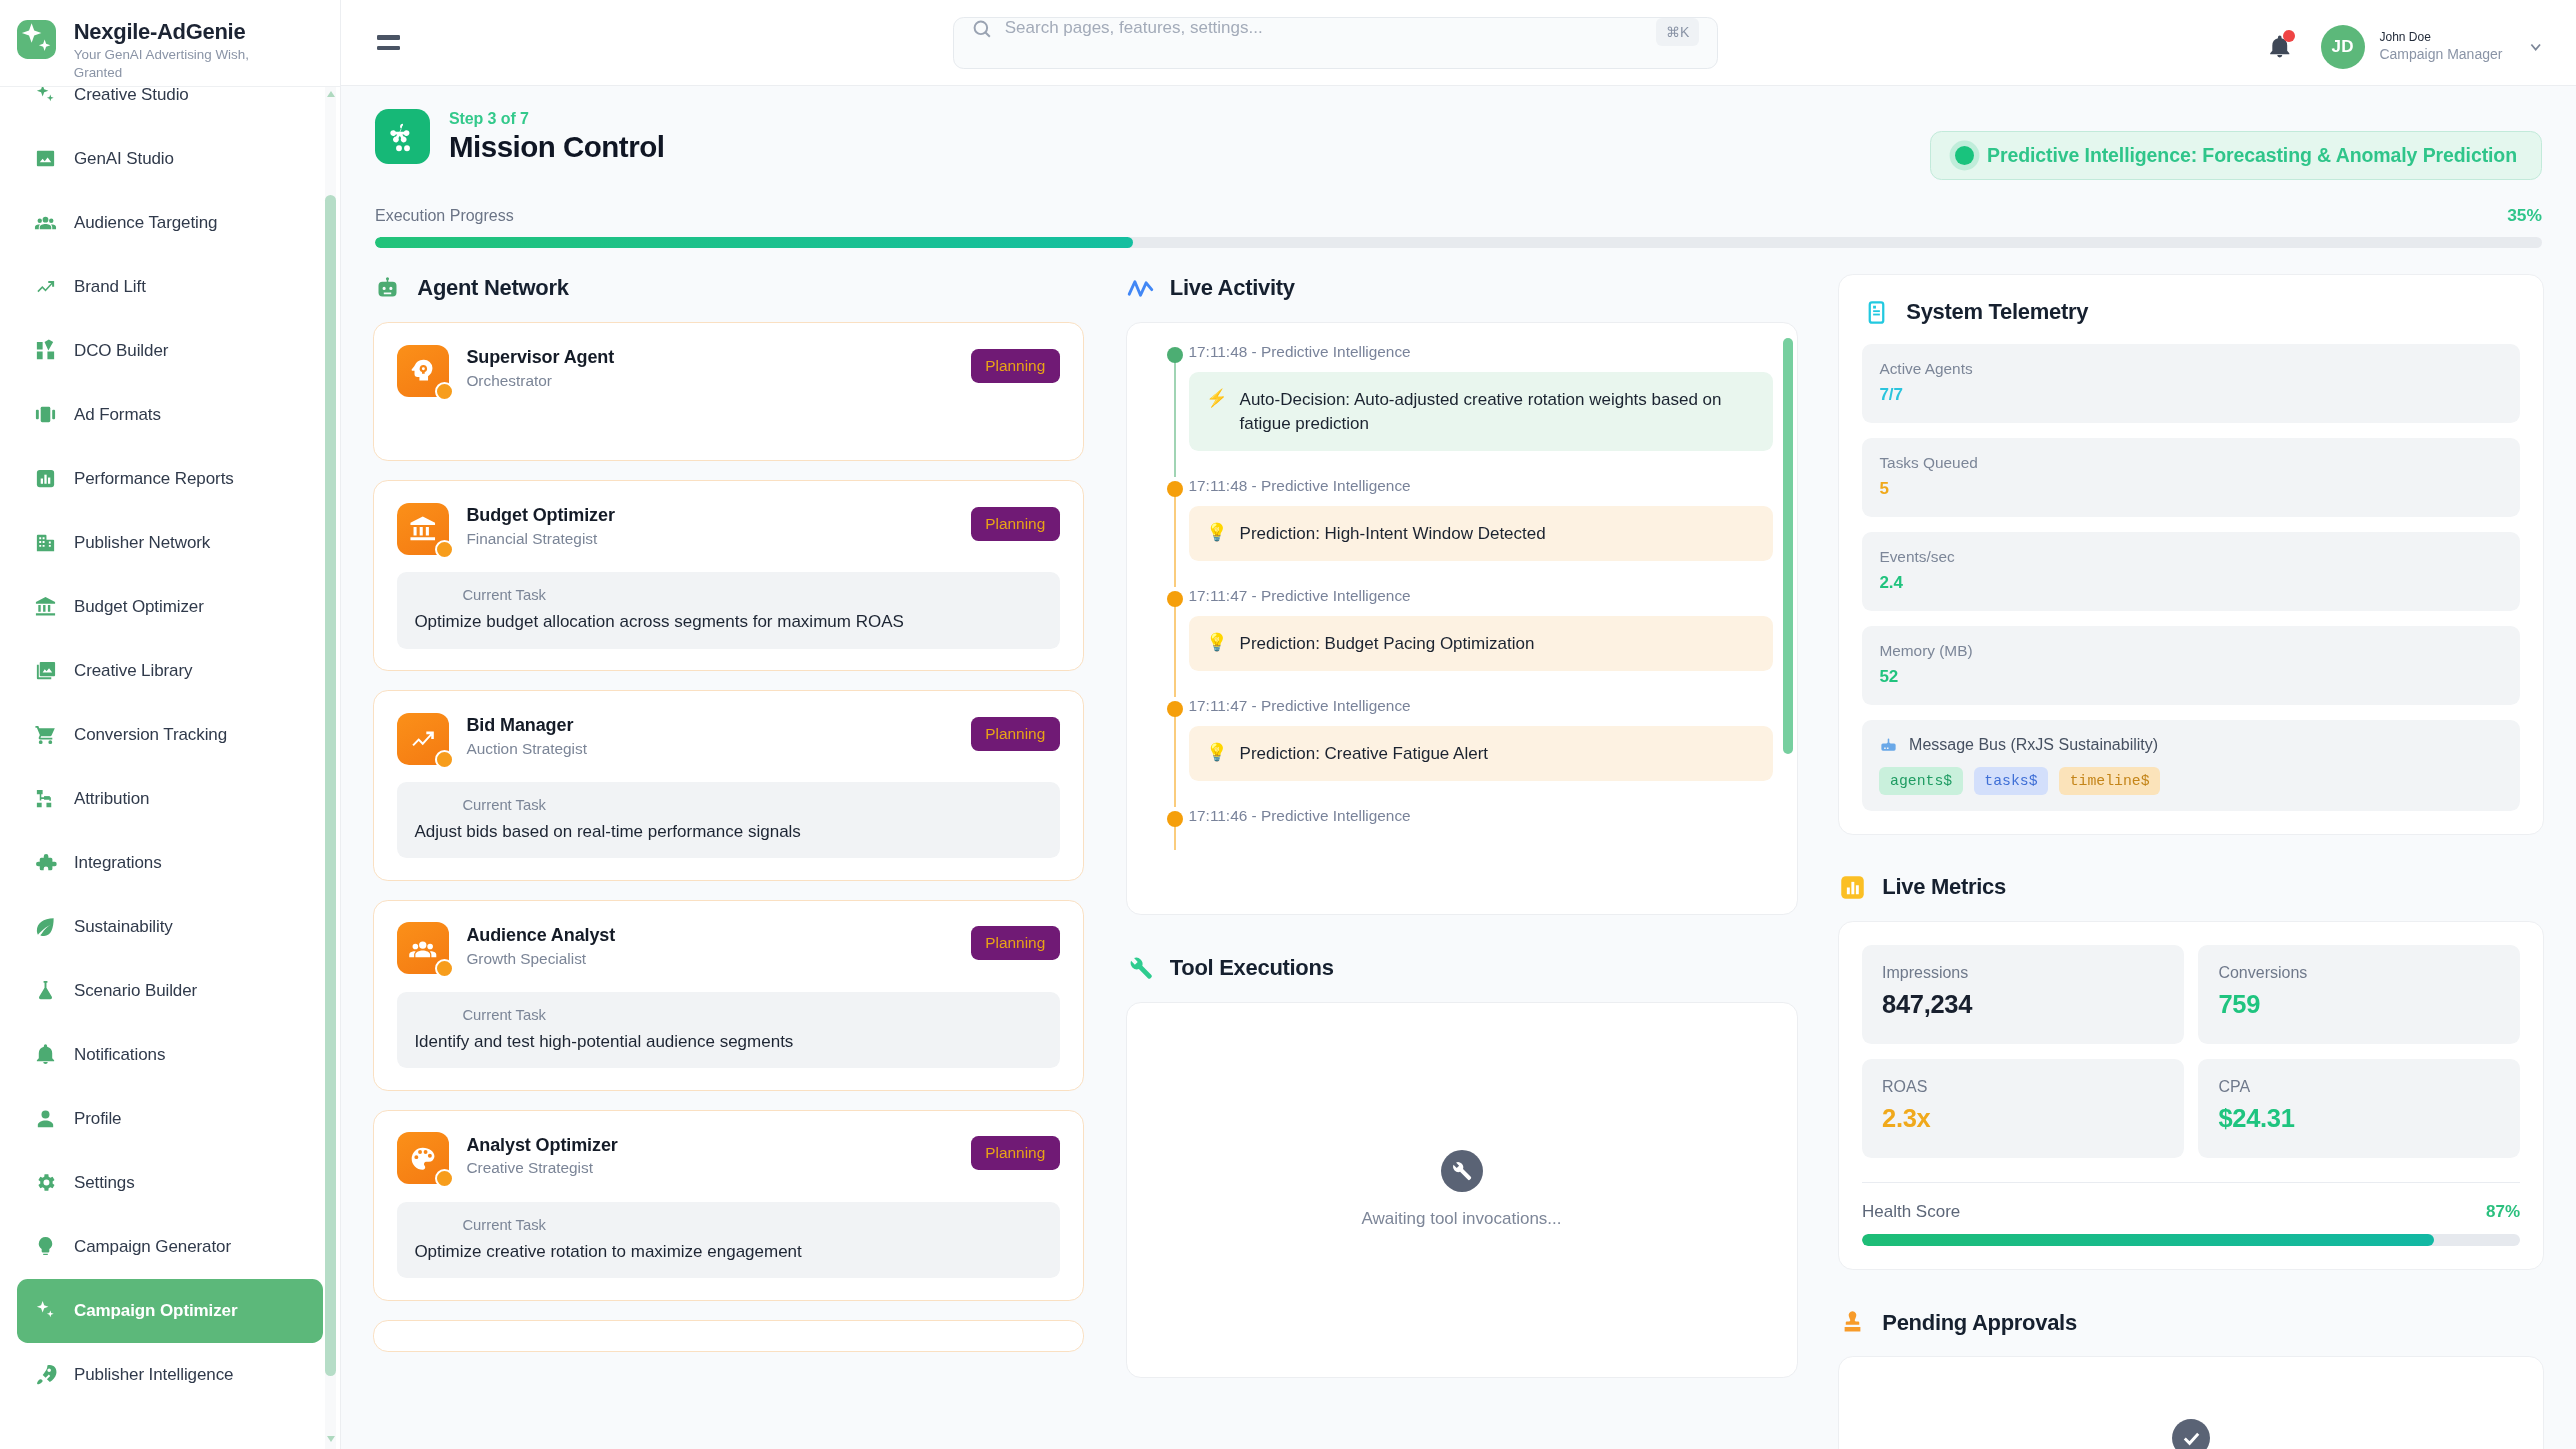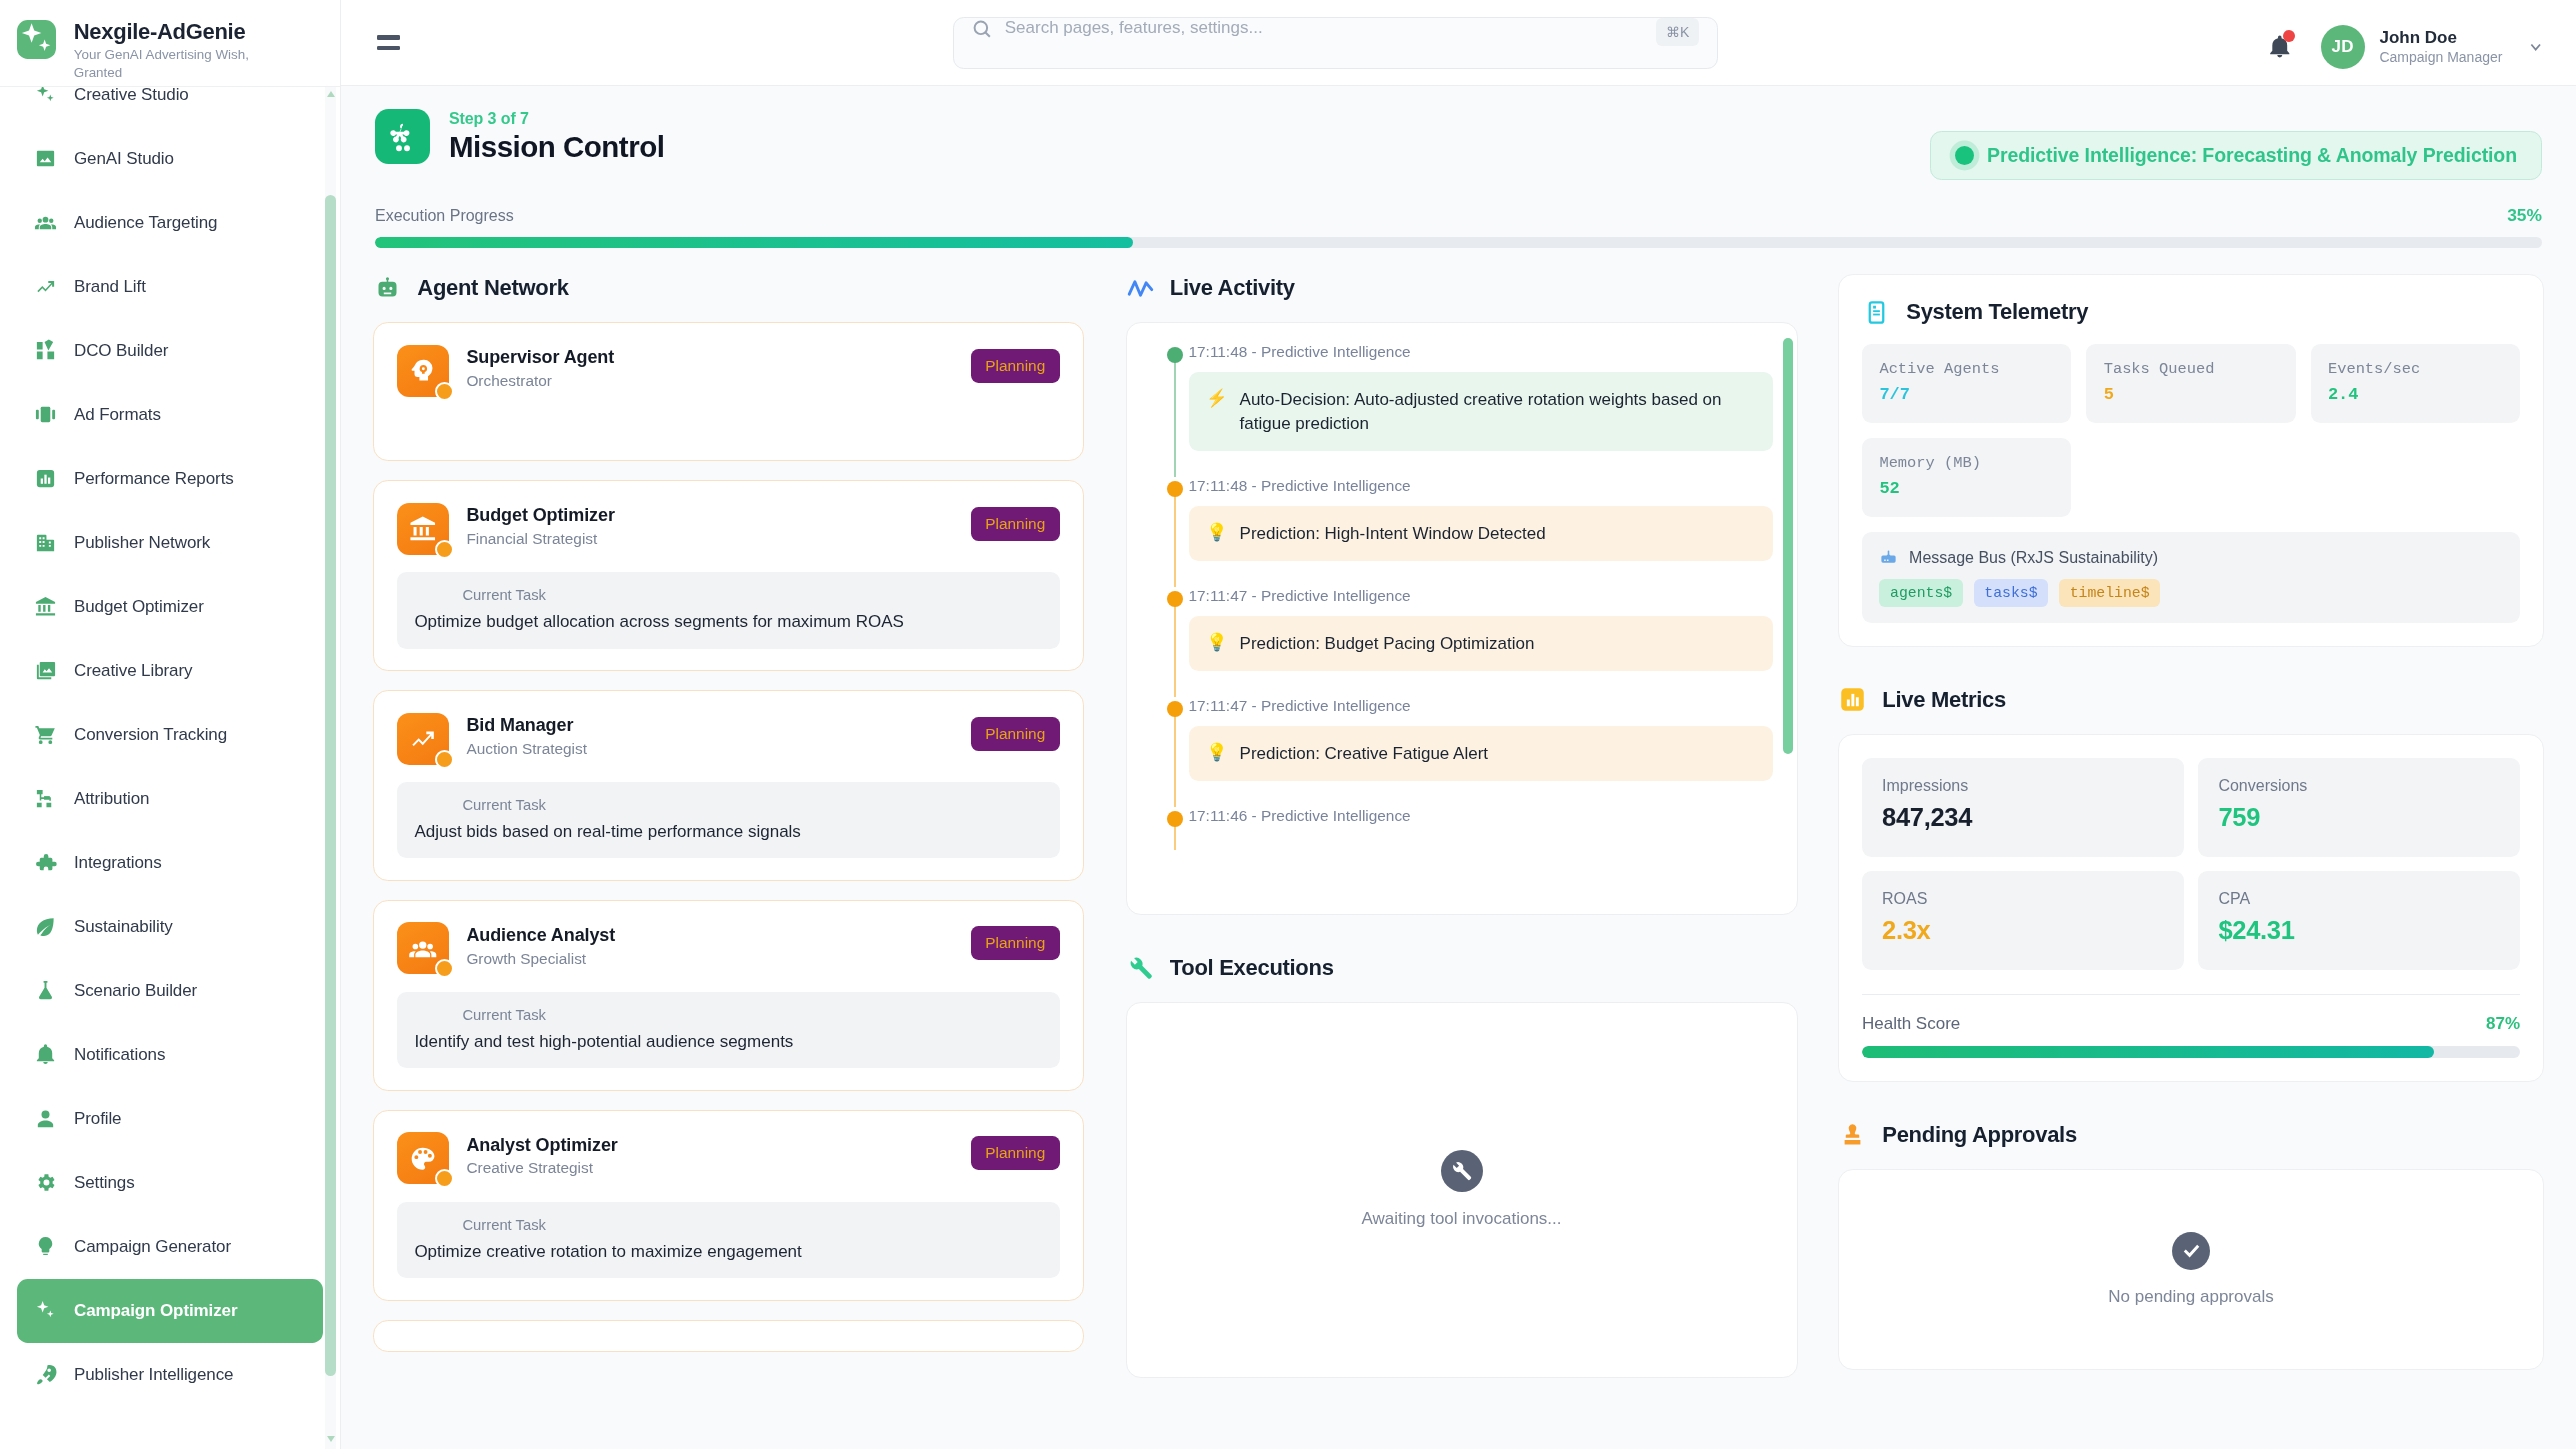--- a/index.html
+++ b/index.html
@@ -100,21 +100,21 @@
   .topbar-right { display: flex; align-items: center; gap: 23px; margin-top: 8px; }
   .bell-wrap { position: relative; width: 35px; height: 35px; display: flex; align-items: center; justify-content: center; cursor: pointer; }
   .bell-wrap svg { width: 25.5px; height: 25.5px; fill: #3f4857; }
   .bell-dot { position: absolute; top: 1.3px; right: 2.7px; width: 12px; height: 12px; border-radius: 50%; background: #ef4444; }
   .user { display: flex; align-items: center; gap: 14.8px; cursor: pointer; }
   .avatar {
     width: 44px; height: 44px; border-radius: 50%; background: #5cb87a;
     color: #fff; font-size: 17px; font-weight: 600;
     display: flex; align-items: center; justify-content: center; letter-spacing: 0.3px;
   }
-  .user-name { font-size: 17px; color: #232c3b; font-weight: 700; line-height: 1.25; }
+  .user-name { font-size: 12px; color: #232c3b; font-weight: 400; line-height: 1.25; }
   .user-role { font-size: 14px; color: #8a94a6; line-height: 1.3; }
   .chev { width: 17.4px; height: 17.4px; margin-left: 9.4px; }
   .chev svg { width: 17.4px; height: 17.4px; stroke: #7c8698; fill: none; stroke-width: 2.4; }
 
   
   .page-head { padding: 23px 34px 0 34px; }
   .ph-row { display: flex; align-items: flex-start; justify-content: space-between; }
   .ph-left { display: flex; align-items: center; gap: 19px; }
   .ph-badge-icon {
     width: 55px; height: 55px; border-radius: 13.4px; background: #16b877;
@@ -206,21 +206,21 @@
   }
   .tool-empty-ic {
     width: 42px; height: 42px; border-radius: 50%; background: #5a6375;
     display: flex; align-items: center; justify-content: center;
   }
   .tool-empty-ic svg { width: 23px; height: 23px; fill: #ffffff; }
   .tool-empty-text { font-size: 17px; color: #7d8698; }
 
   
   .panel-card { background: #ffffff; border: 0.7px solid #edeff2; border-radius: 14.8px; padding: 23px; }
-  .tel-grid { display: grid; grid-template-columns: 1fr 1fr 1fr; gap: 14.8px; font-family: Liberation Mono, monospace; }
+  .tel-grid { display: grid; grid-template-columns: 1fr; gap: 14.8px; }
   .tel-cell { background: #f2f4f6; border-radius: 9.4px; padding: 16px 17.4px; height: 79px; }
   .tel-label { font-size: 15.4px; color: #7c8698; }
   .tel-value { font-size: 17px; font-weight: 600; margin-top: 6.7px; }
   .bus-box { background: #f2f4f6; border-radius: 9.4px; padding: 16px 17.4px; margin-top: 14.8px; }
   .bus-title-row { display: flex; align-items: center; gap: 10.7px; }
   .bus-title-row svg { width: 19px; height: 19px; fill: #6aa8e8; flex: 0 0 19px; }
   .bus-title-txt { font-size: 16px; color: #465061; }
   .chips { display: flex; gap: 10.7px; margin-top: 12px; }
   .chip { font-family: "Liberation Mono", monospace; font-size: 14.8px; border-radius: 6px; padding: 6px 10.7px; }
   .chip.green { background: #c9f0dc; color: #1f9c63; }

